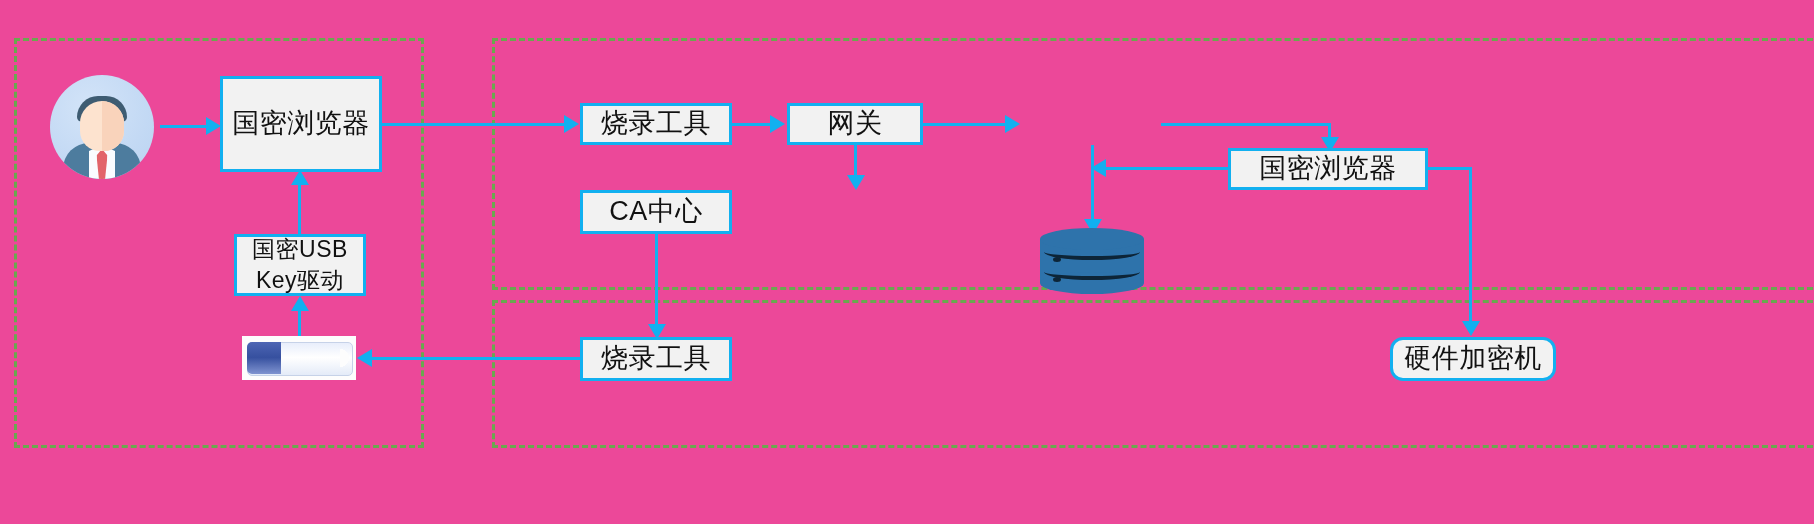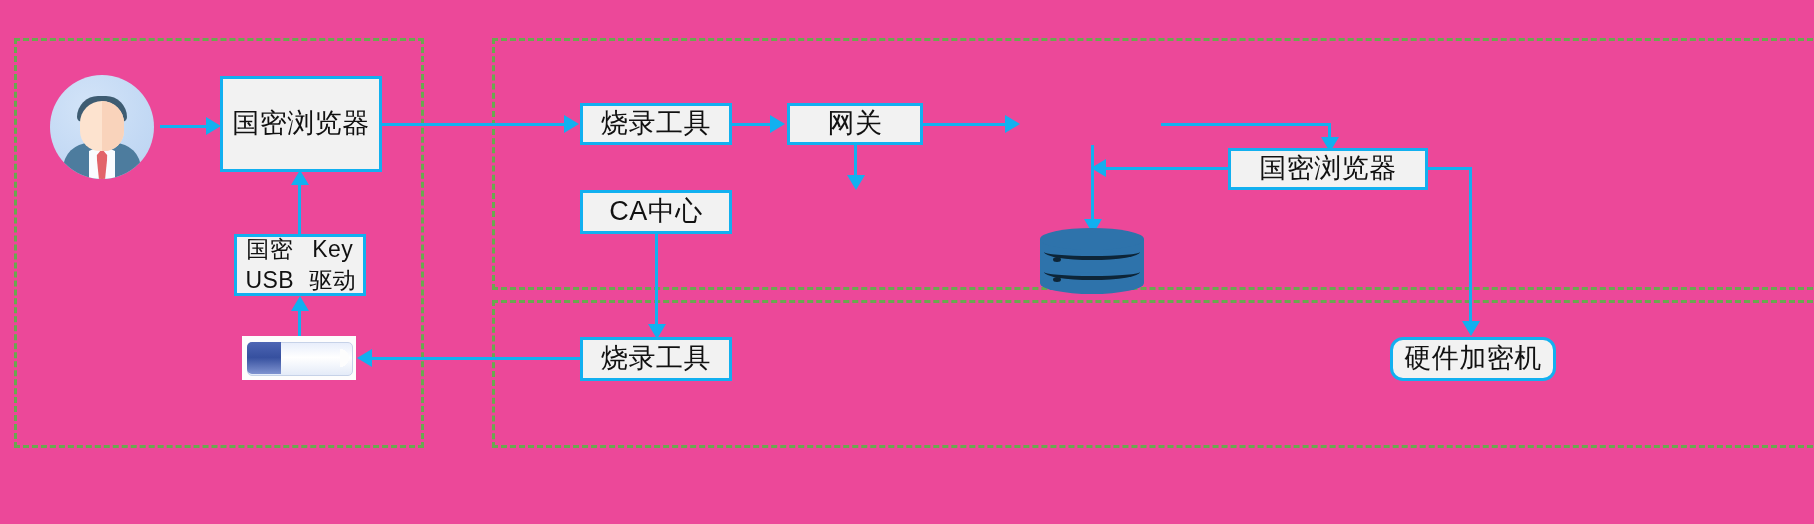--- a/index.html
+++ b/index.html
@@ -81,21 +81,21 @@
   </div>
 
   <div class="conn h" style="left:160px;top:125px;width:46px;"></div>
   <div class="arrow right" style="left:206px;top:117px;"></div>
 
   <div class="node" style="left:220px;top:76px;width:162px;height:96px;">国密浏览器</div>
 
   <div class="conn h" style="left:382px;top:123px;width:182px;"></div>
   <div class="arrow right" style="left:564px;top:115px;"></div>
 
-  <div class="node two-line" style="left:234px;top:234px;width:132px;height:62px;flex-direction:row;">
+  <div class="node two-line" style="left:234px;top:234px;width:132px;height:62px;flex-direction:column;">
     <span>国密USB</span>
     <span>Key驱动</span>
   </div>
 
   <div class="conn v" style="left:298px;top:184px;height:50px;"></div>
   <div class="arrow up" style="left:291px;top:170px;"></div>
 
   <div class="conn v" style="left:298px;top:310px;height:46px;"></div>
   <div class="arrow up" style="left:291px;top:296px;"></div>
 

